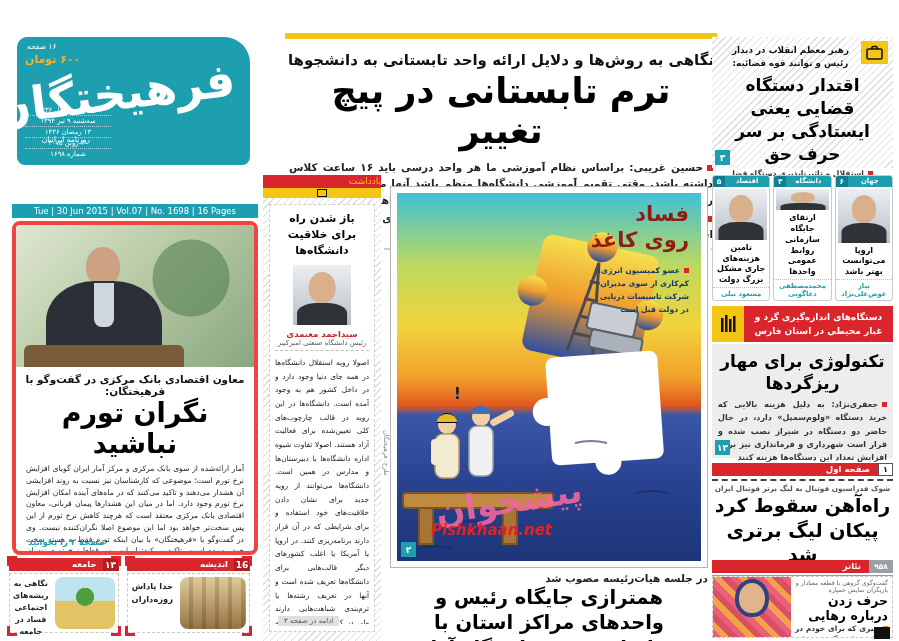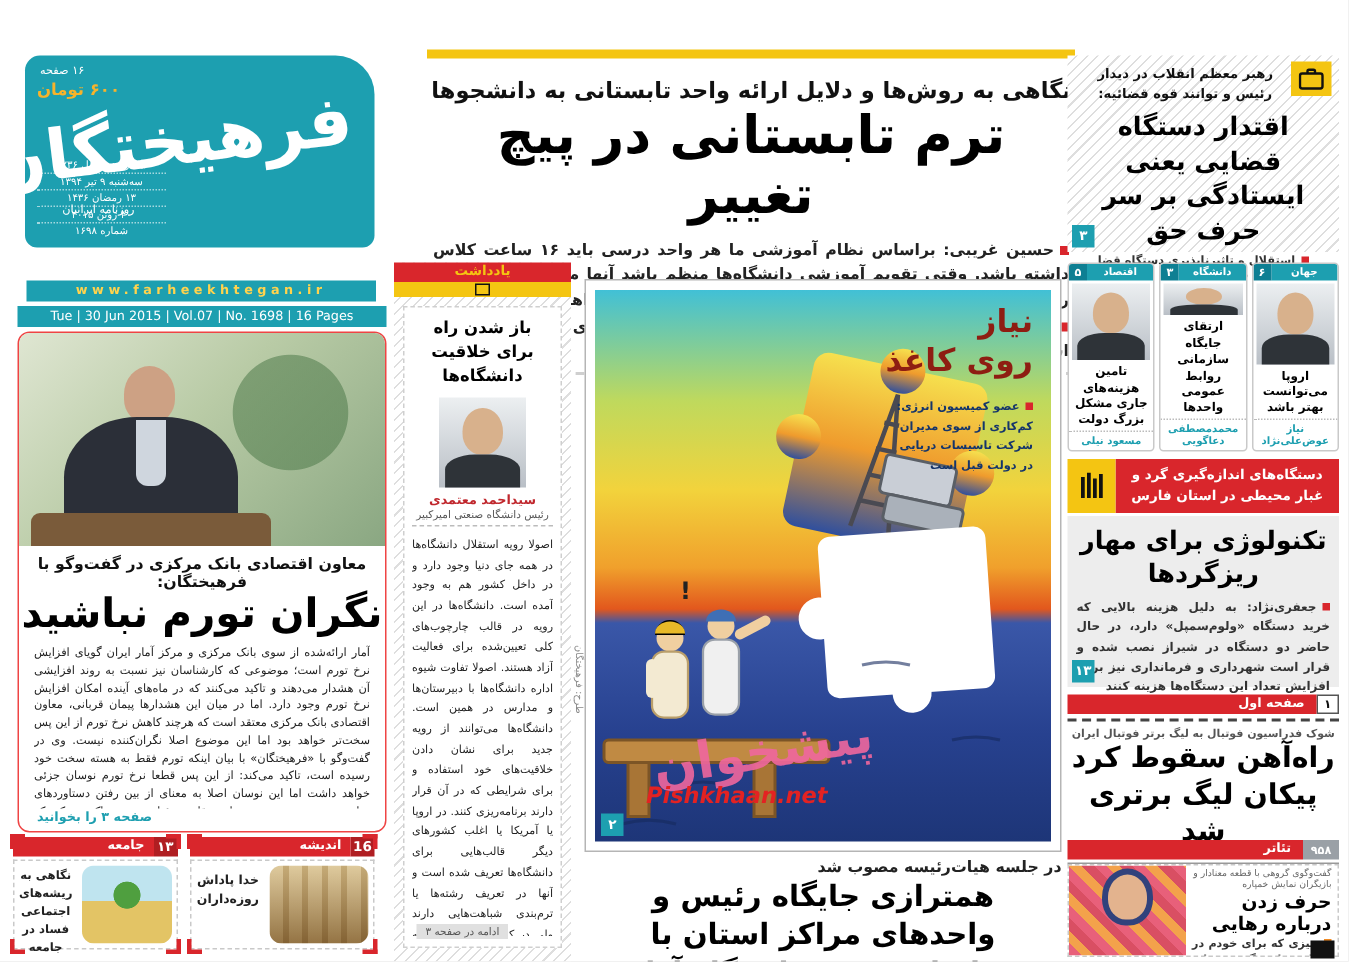--- a/index.html
+++ b/index.html
@@ -34,35 +34,34 @@
     <div class="abs" style="right:14px;top:30px;color:#fff;font-size:46px;font-weight:900;transform:rotate(-7deg);letter-spacing:-2px;">فرهیختگان</div>
     <div class="abs" style="right:160px;top:98px;color:#fff;font-size:7.5px;">روزنامه ایرانیان</div>
     <div class="abs" style="left:8px;bottom:6px;width:86px;color:#fff;font-size:6.8px;text-align:center;">
       <div style="border-bottom:1px dotted rgba(255,255,255,.6);padding:1px 0;">شماره مسلسل ۲۲۳۶</div>
       <div style="border-bottom:1px dotted rgba(255,255,255,.6);padding:1px 0;">سه‌شنبه ۹ تیر ۱۳۹۴</div>
       <div style="border-bottom:1px dotted rgba(255,255,255,.6);padding:1px 0;">۱۳ رمضان ۱۴۳۶</div>
       <div style="border-bottom:1px dotted rgba(255,255,255,.6);padding:1px 0;">۳۰ ژوئن ۲۰۱۵</div>
       <div style="padding:1px 0;">شماره ۱۶۹۸</div>
     </div>
   </div>
-  <div class="abs teal" dir="ltr" style="left:18px;top:187px;width:233px;height:14px;color:#ffd34d;font-size:8.5px;font-weight:bold;letter-spacing:3px;text-align:center;line-height:14px;">www.farheekhtegan.ir</div>
   <div class="abs teal" dir="ltr" style="left:12px;top:204px;width:246px;height:14px;color:#fff;font-size:8.5px;text-align:center;line-height:14px;">Tue | 30 Jun 2015 | Vol.07 | No. 1698 | 16 Pages</div>
 
   <div class="abs" style="right:182px;top:33px;width:432px;">
     <div style="height:6px;background:#f4c512;"></div>
     <div style="margin-top:12px;text-align:center;font-size:15px;font-weight:bold;color:#111;">نگاهی به روش‌ها و دلایل ارائه واحد تابستانی به دانشجوها</div>
     <div style="margin-top:2px;text-align:center;font-size:35px;font-weight:900;color:#000;">ترم تابستانی در پیچ تغییر</div>
     <div style="margin-top:8px;padding:0 4px;">
       <div class="leadbul"><span class="sq"></span><span>حسین غریبی: براساس نظام آموزشی ما هر واحد درسی باید ۱۶ ساعت کلاس داشته باشد. وقتی تقویم آموزشی دانشگاه‌ها منظم باشد آنها می‌توانند این زمان را به دروس اختصاص دهند و مشکلی هم در این زمینه پیش نخواهد آمد</span></div>
       <div class="leadbul" style="margin-top:2px;"><span class="sq"></span><span>محمدمهدی طهرانچی: ارائه ترم تابستانی یک روش اضطراری برای دانشجویانی است که از برنامه گروه عقب هستند</span></div>
     </div>
     <div style="margin-top:6px;border-top:2px dashed #cfcfcf;"></div>
   </div>
 
-  <div class="abs" style="left:12px;top:221px;width:246px;height:334px;border:1px solid #ef4444;border-radius:8px;overflow:hidden;background:#fff;">
+  <div class="abs" style="left:12px;top:221px;width:246px;height:334px;border:4px solid #ef4444;border-radius:8px;overflow:hidden;background:#fff;">
     <div style="position:relative;height:142px;background:linear-gradient(135deg,#dfe6d2 0%,#b9cba6 45%,#8aa782 100%);overflow:hidden;">
       <div class="abs" style="right:18px;top:8px;width:90px;height:90px;border-radius:50%;background:radial-gradient(circle,#4e7a4a 0 60%,transparent 61%);opacity:.55;"></div>
       <div class="abs" style="left:70px;top:22px;width:34px;height:38px;border-radius:50% 50% 42% 42%;background:#cda184;"></div>
       <div class="abs" style="left:30px;top:56px;width:116px;height:96px;border-radius:42% 42% 10px 10px;background:#2b2f38;"></div>
       <div class="abs" style="left:78px;top:58px;width:20px;height:44px;background:#cfd6de;border-radius:0 0 8px 8px;"></div>
       <div class="abs" style="left:8px;bottom:0;width:160px;height:22px;background:#7a5b3a;border-radius:6px 6px 0 0;"></div>
     </div>
     <div style="margin-top:6px;text-align:center;font-size:10.5px;font-weight:bold;color:#111;">معاون اقتصادی بانک مرکزی در گفت‌وگو با فرهیختگان:</div>
     <div style="margin-top:0;text-align:center;font-size:27px;font-weight:900;color:#000;">نگران تورم نباشید</div>
     <div style="margin:4px 10px 0;height:110px;overflow:hidden;font-size:7.6px;line-height:1.55;text-align:justify;color:#222;">آمار ارائه‌شده از سوی بانک مرکزی و مرکز آمار ایران گویای افزایش نرخ تورم است؛ موضوعی که کارشناسان نیز نسبت به روند افزایشی آن هشدار می‌دهند و تاکید می‌کنند که در ماه‌های آینده امکان افزایش نرخ تورم وجود دارد. اما در میان این هشدارها پیمان قربانی، معاون اقتصادی بانک مرکزی معتقد است که هرچند کاهش نرخ تورم از این پس سخت‌تر خواهد بود اما این موضوع اصلا نگران‌کننده نیست. وی در گفت‌وگو با «فرهیختگان» با بیان اینکه تورم فقط به هسته سخت خود رسیده است، تاکید می‌کند: از این پس قطعا نرخ تورم نوسان جزئی خواهد داشت اما این نوسان اصلا به معنای از بین رفتن دستاوردهای دولت در زمینه تورم نیست. این مقام مسئول همچنین تاکید می‌کند که هرچند خروج از رکود یک مقوله مهم در بانک مرکزی است اما به نحوی دنبال می‌شود که اهداف تورمی خدشه‌دار نشود...</div>
@@ -94,21 +93,21 @@
         <div class="redbg" style="flex:1;color:#fff;font-size:8.5px;font-weight:bold;line-height:13px;padding-right:6px;">جامعه</div>
       </div>
       <div class="dashed" style="display:flex;height:60px;margin-top:2px;background:#fff;">
         <div style="width:60px;margin:3px;border-radius:8px;background:radial-gradient(circle at 50% 38%,#4f9f3f 0 20%,transparent 21%),linear-gradient(#bfe4ef 0 45%,#e3c465 46% 100%);"></div>
         <div style="flex:1;padding:4px 3px;font-size:7.8px;font-weight:bold;color:#222;text-align:center;line-height:1.55;">نگاهی به ریشه‌های اجتماعی فساد در جامعه</div>
       </div>
     </div>
   </div>
 
   <div class="abs hatch" style="left:263px;top:175px;width:118px;height:466px;">
-    <div class="redbg" style="height:13px;color:#f4c512;font-size:9px;font-weight:bold;text-align:center;line-height:13px;">یادداشت</div>
+    <div class="redbg" style="height:13px;color:#f4c512;font-size:9px;font-weight:normal;line-height:13px;">یادداشت</div>
     <div style="height:10px;background:#f4c512;display:flex;align-items:center;justify-content:center;">
       <span style="display:inline-block;width:10px;height:8px;border:1.5px solid #111;background:#f4c512;position:relative;"></span>
     </div>
     <div style="margin:6px 6px 2px;background:#fff;border:1px dashed #cfcfcf;height:428px;padding:6px 5px;overflow:hidden;position:relative;">
       <div style="text-align:center;font-size:11px;font-weight:900;color:#000;line-height:1.45;">باز شدن راه برای خلاقیت دانشگاه‌ها</div>
       <div class="headshot" style="width:58px;height:60px;margin:6px auto 4px;"></div>
       <div style="text-align:center;font-size:8.5px;font-weight:bold;color:#c0272d;">سیداحمد معتمدی</div>
       <div style="text-align:center;font-size:7px;color:#555;border-bottom:1px dashed #bbb;padding-bottom:3px;">رئیس دانشگاه صنعتی امیرکبیر</div>
       <div style="margin-top:5px;font-size:7.4px;line-height:1.85;text-align:justify;color:#222;height:268px;overflow:hidden;">اصولا رویه استقلال دانشگاه‌ها در همه جای دنیا وجود دارد و در داخل کشور هم به وجود آمده است. دانشگاه‌ها در این رویه در قالب چارچوب‌های کلی تعیین‌شده برای فعالیت آزاد هستند. اصولا تفاوت شیوه اداره دانشگاه‌ها با دبیرستان‌ها و مدارس در همین است. دانشگاه‌ها می‌توانند از رویه جدید برای نشان دادن خلاقیت‌های خود استفاده و برای شرایطی که در آن قرار دارند برنامه‌ریزی کنند. در اروپا یا آمریکا یا اغلب کشورهای دیگر قالب‌هایی برای دانشگاه‌ها تعریف شده است و آنها در تعریف رشته‌ها یا ترم‌بندی شباهت‌هایی دارند ولی در کل این‌طور نیست که قواعد همه دانشگاه‌ها ثابت باشد.</div>
       <div style="position:absolute;left:8px;bottom:5px;background:#e0e0e0;color:#555;font-size:7px;padding:1px 6px;">ادامه در صفحه ۳</div>
@@ -172,21 +171,21 @@
           <circle cx="86" cy="224" r="9" fill="#f0cfa0"></circle>
           <path d="M76 221 a10 8 0 0 1 20 0 l-20 0 z" fill="#3f6fb5"></path>
           <rect x="74" y="233" width="24" height="50" rx="8" fill="#f0f0f0" stroke="#9aa0a8" stroke-width="1.5"></rect>
           <rect x="94" y="228" width="26" height="7" rx="3.5" fill="#f0cfa0" transform="rotate(-28 94 228)"></rect>
         </g>
         <text x="66" y="206" font-size="16" fill="#222" font-weight="bold">!</text>
 
         <path d="M20 356 q18 -5 36 0 M180 250 q16 -4 32 0 M240 300 q16 -4 32 0 M60 330 q14 -4 28 0" stroke="#16295e" stroke-width="2" fill="none" opacity=".6"></path>
       </svg>
       <div class="abs" style="right:12px;top:8px;text-align:right;color:#8e1d12;font-weight:900;font-size:21px;line-height:1.25;">
-        <div>نیاز</div>
+        <div>فساد</div>
         <div>روی کاغذ</div>
       </div>
       <div class="abs" style="right:12px;top:72px;width:92px;font-size:7.6px;font-weight:bold;color:#15356b;line-height:1.7;text-align:right;"><span class="sq" style="width:5px;height:5px;"></span><span>عضو کمیسیون انرژی: کم‌کاری از سوی مدیران شرکت تاسیسات دریایی در دولت قبل است</span></div>
       <div class="abs" dir="rtl" style="left:38px;bottom:40px;color:#f0679e;font-size:34px;font-weight:900;transform:rotate(-9deg);opacity:.9;">پیشخوان</div>
       <div class="abs" dir="ltr" style="left:34px;bottom:22px;color:#e32222;font-size:15px;font-weight:bold;font-style:italic;">Pishkhaan.net</div>
       <div class="badge abs" style="left:4px;bottom:4px;">۲</div>
     </div>
   </div>
 
   <div class="abs" style="left:390px;top:572px;width:318px;">

